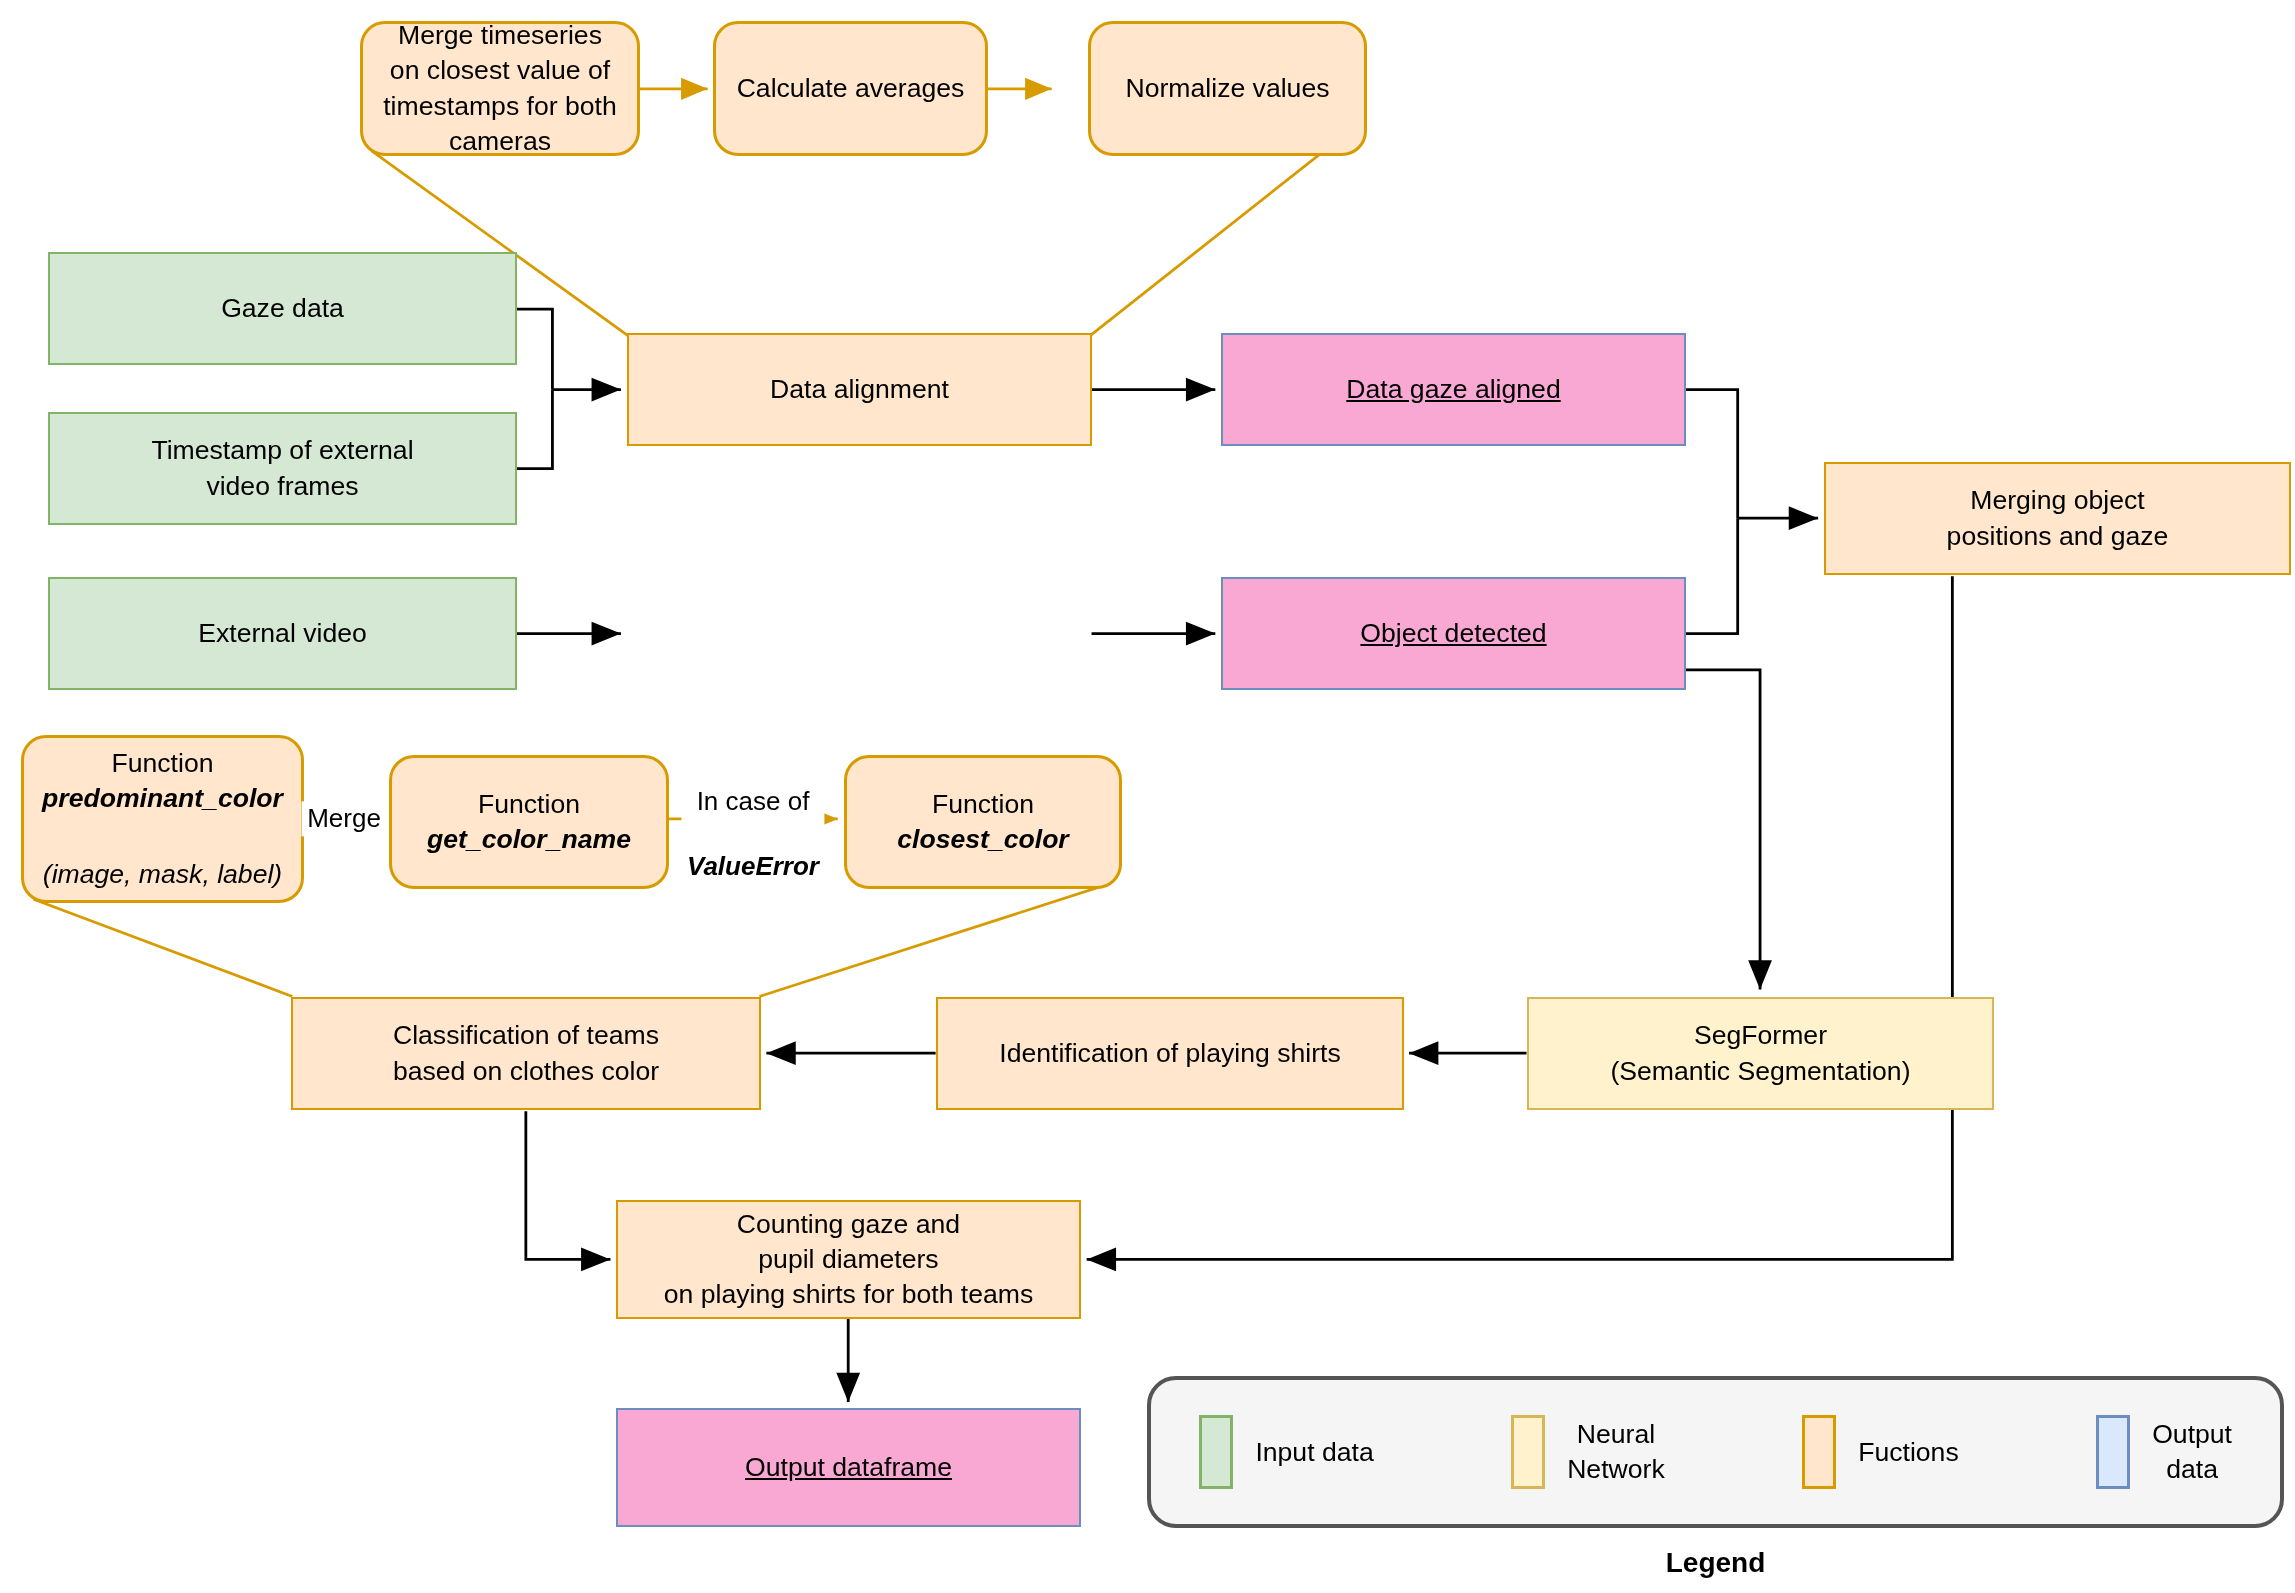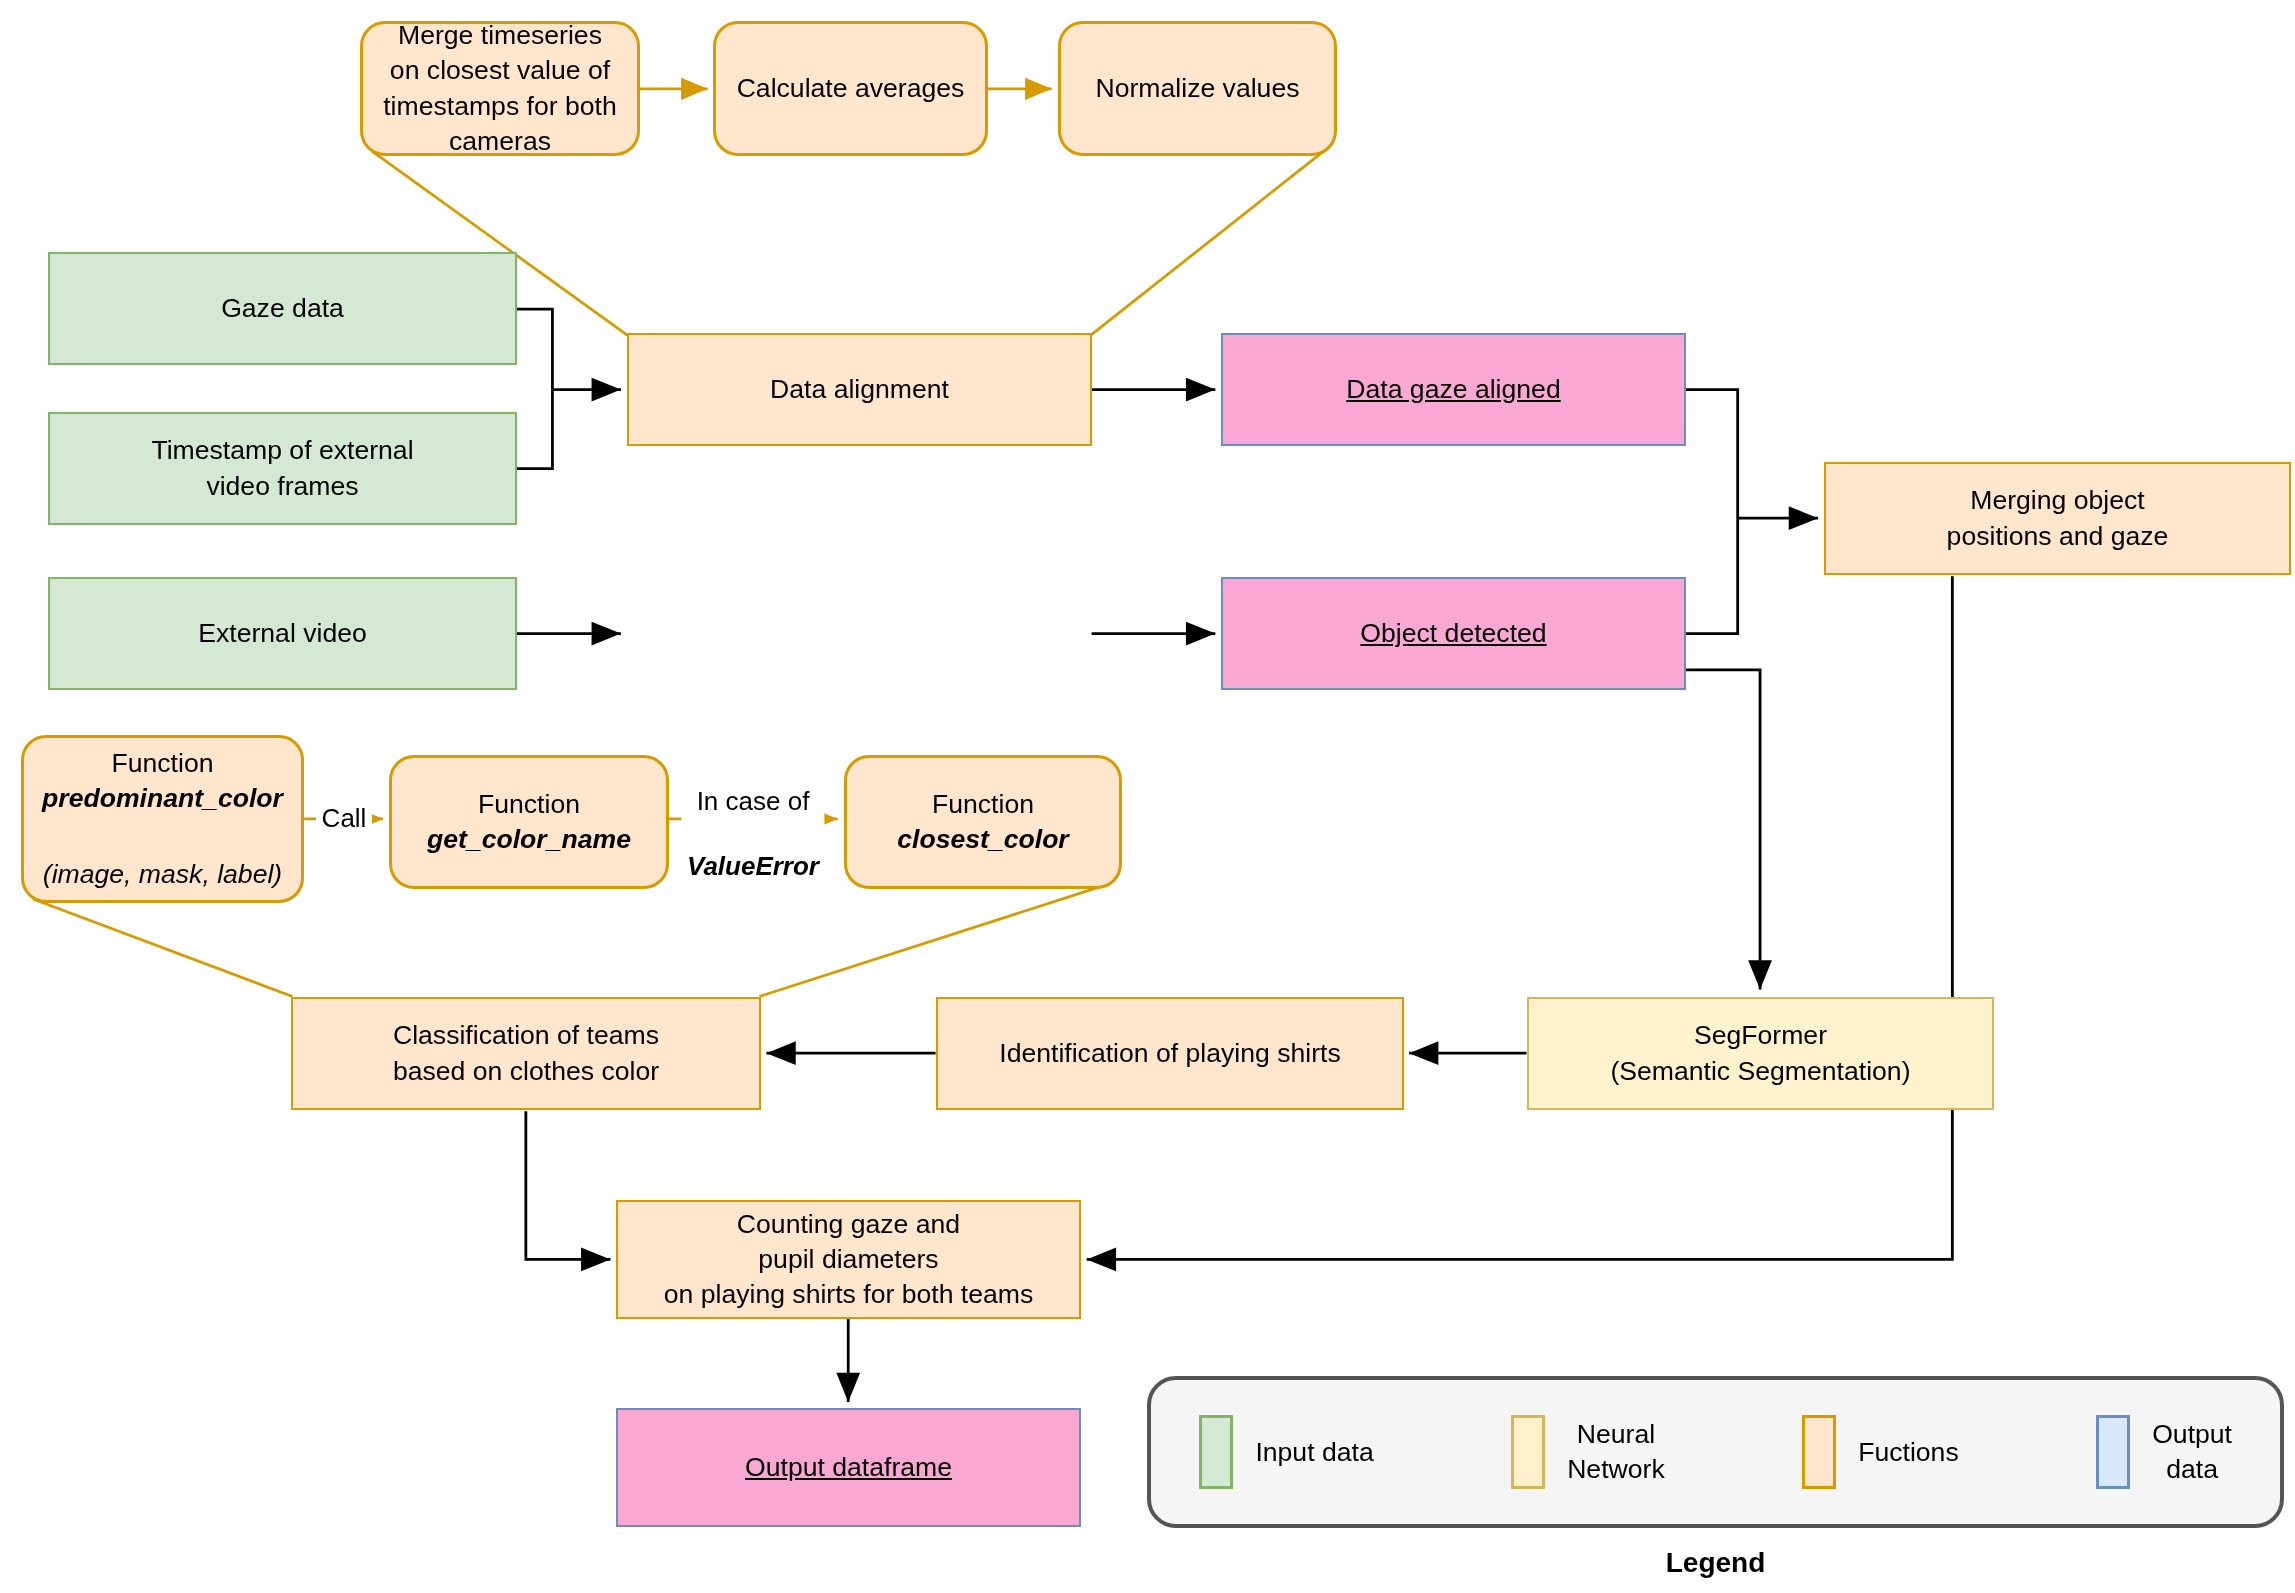--- a/index.html
+++ b/index.html
@@ -73,21 +73,21 @@
       <path d="M48,1286 L418,1425"></path>
       <path d="M1586,1264 L1086,1425"></path>
     </g>
   </svg>
 
   <div class="node round" style="left:360px;top:21px;width:280px;height:135px;">Merge timeseries
 on closest value of
 timestamps for both
 cameras</div>
   <div class="node round" style="left:713px;top:21px;width:275px;height:135px;">Calculate averages</div>
-  <div class="node round" style="left:1058px;top:21px;width:279px;height:135px;">Normalize values</div>
+  <div class="node round" style="left:1088px;top:21px;width:279px;height:135px;">Normalize values</div>
 
   <div class="node green" style="left:21px;top:252px;width:469px;height:113px;">Gaze data</div>
   <div class="node green" style="left:21px;top:412px;width:469px;height:113px;">Timestamp of external
 video frames</div>
   <div class="node green" style="left:21px;top:577px;width:469px;height:113px;">External video</div>
 
   <div class="node orange" style="left:627px;top:333px;width:465px;height:113px;">Data alignment</div>
   <div class="node blue" style="left:1221px;top:333px;width:465px;height:113px;">Data gaze aligned</div>
   <div class="node orange" style="left:1824px;top:462px;width:467px;height:113px;">Merging object
 positions and gaze</div>
@@ -102,21 +102,21 @@
   </div>
   <div class="node round fnbox" style="left:389px;top:755px;width:280px;height:134px;">
     <span>Function</span>
     <span class="bold">get_color_name</span>
   </div>
   <div class="node round fnbox" style="left:844px;top:755px;width:278px;height:134px;">
     <span>Function</span>
     <span class="bold">closest_color</span>
   </div>
 
-  <div class="edge-label" style="left:344px;top:819px;">Call</div>
+  <div class="edge-label" style="left:344px;top:819px;">Merge</div>
   <div class="edge-label" style="left:753px;top:817px;">
     <span>In case of</span><br>
     <span class="bold">ValueError</span>
   </div>
 
   <div class="node orange" style="left:291px;top:997px;width:470px;height:113px;">Classification of teams
 based on clothes color</div>
   <div class="node orange" style="left:936px;top:997px;width:468px;height:113px;">Identification of playing shirts</div>
   <div class="node yellow" style="left:1527px;top:997px;width:467px;height:113px;">SegFormer
 (Semantic Segmentation)</div>

